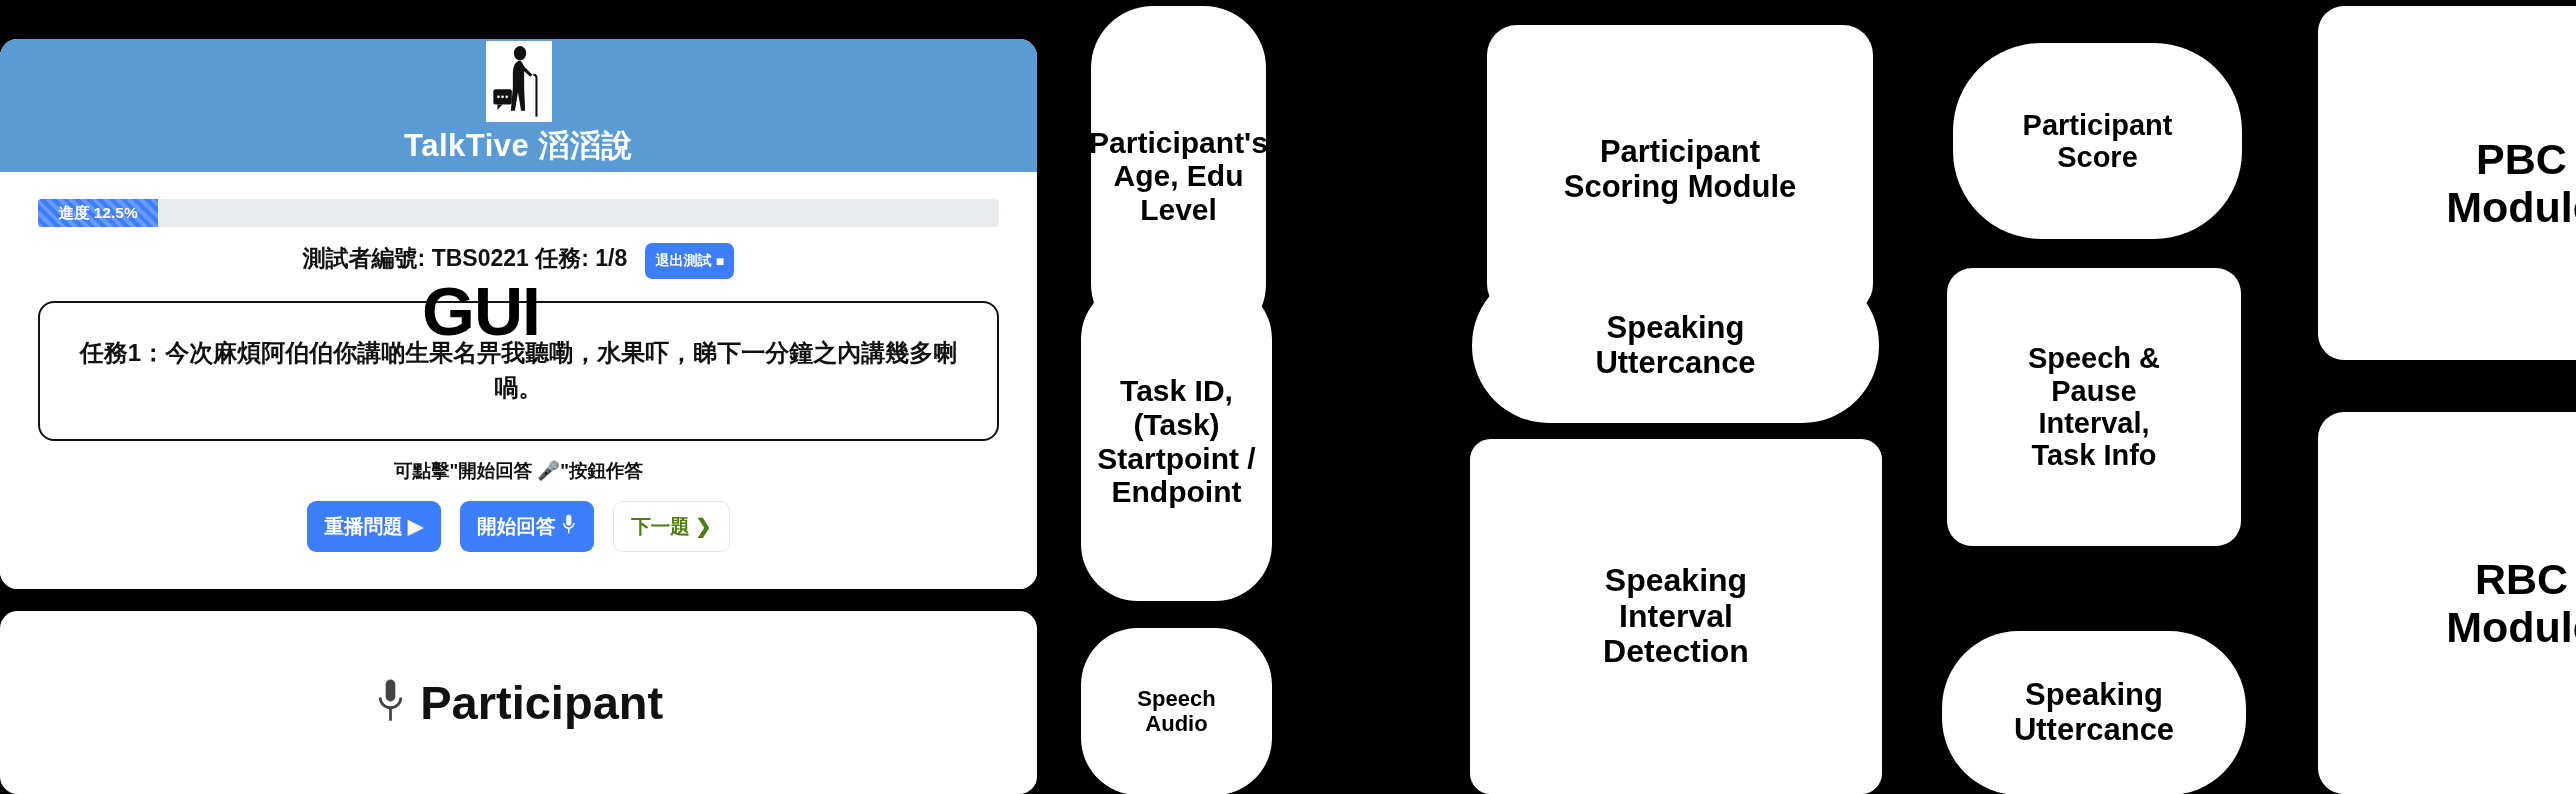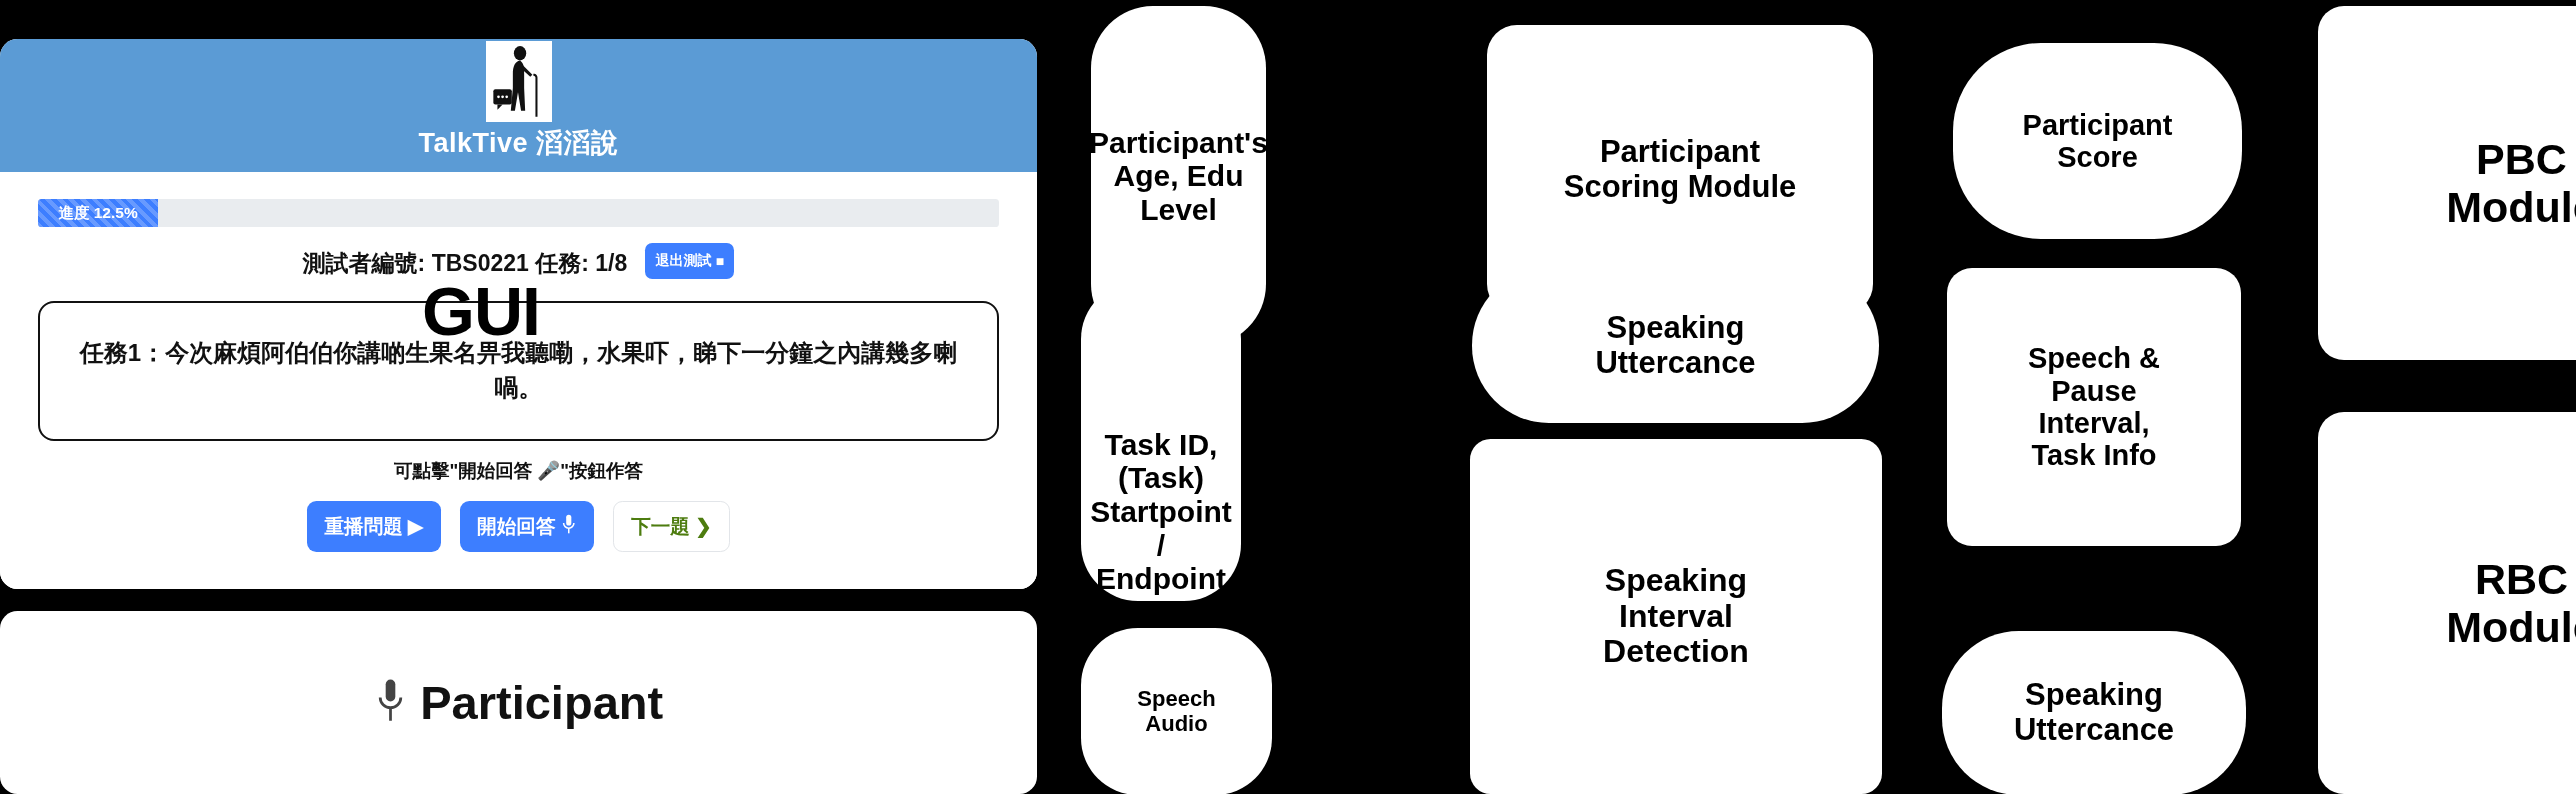--- a/index.html
+++ b/index.html
@@ -44,21 +44,21 @@
   }
   #gui-logo{
     width:66px; height:81px;
     background:#ffffff;
     display:flex; align-items:flex-end; justify-content:center;
     position:relative;
   }
   #gui-logo svg{ display:block; }
   #gui-title{
     color:#ffffff;
-    font-size:27px;
+    font-size:31px;
     font-weight:bold;
     letter-spacing:0.5px;
     margin-top:3.1px;
   }
   #gui-body{
     flex:1;
     background:#fff;
     display:flex; flex-direction:column;
     align-items:center;
     padding:0 38px;
@@ -79,21 +79,21 @@
     background-image:repeating-linear-gradient(45deg,
       rgba(255,255,255,.22) 0 4.1px, rgba(255,255,255,0) 4.1px 8.2px);
     color:#fff;
     font-size:15.5px;
     font-weight:bold;
     display:flex; align-items:center; justify-content:center;
     white-space:nowrap;
   }
   #tester-row{
     margin-top:15.5px;
-    display:flex; align-items:flex-end; gap:18px;
+    display:flex; align-items:flex-start; gap:18px;
     font-size:23px; font-weight:bold; color:#111;
   }
   #exit-btn{
     background:#3d7eff;
     color:#fff;
     border:none;
     border-radius:7.2px;
     font-size:14px;
     font-weight:bold;
     padding:9.3px 10.3px;
@@ -231,21 +231,21 @@
 <div id="node-layer">
     <div class="node" style="left: 1091px; top: 6.2px; width: 175px; height: 340px; border-radius: 62px; font-size: 30px;"><span>Participant's
 Age, Edu
 Level</span></div>
     <div class="node" style="left: 1487px; top: 25px; width: 386px; height: 289px; border-radius: 30px; font-size: 31px;"><span>Participant
 Scoring Module</span></div>
     <div class="node" style="left: 1953px; top: 43px; width: 289px; height: 196px; border-radius: 88px; font-size: 29px;"><span>Participant
 Score</span></div>
     <div class="node" style="left: 2318px; top: 6.2px; width: 407px; height: 354px; border-radius: 26px; font-size: 43px;"><span>PBC
 Module</span></div>
-    <div class="node" style="left: 1081px; top: 282px; width: 160px; height: 319px; border-radius: 57px; font-size: 30px; align-items: flex-end;"><span>Task ID,
+    <div class="node" style="left: 1081px; top: 282px; width: 191px; height: 319px; border-radius: 57px; font-size: 30px;"><span>Task ID,
 (Task)
 Startpoint /
 Endpoint</span></div>
     <div class="node" style="left: 1472px; top: 268px; width: 407px; height: 155px; border-radius: 77px; font-size: 31px;"><span>Speaking
 Uttercance</span></div>
     <div class="node" style="left: 1947px; top: 268px; width: 294px; height: 278px; border-radius: 25px; font-size: 29px;"><span>Speech &amp;
 Pause
 Interval,
 Task Info</span></div>
     <div class="node" style="left: 1470px; top: 439px; width: 412px; height: 355px; border-radius: 20.6px; font-size: 32px;"><span>Speaking

